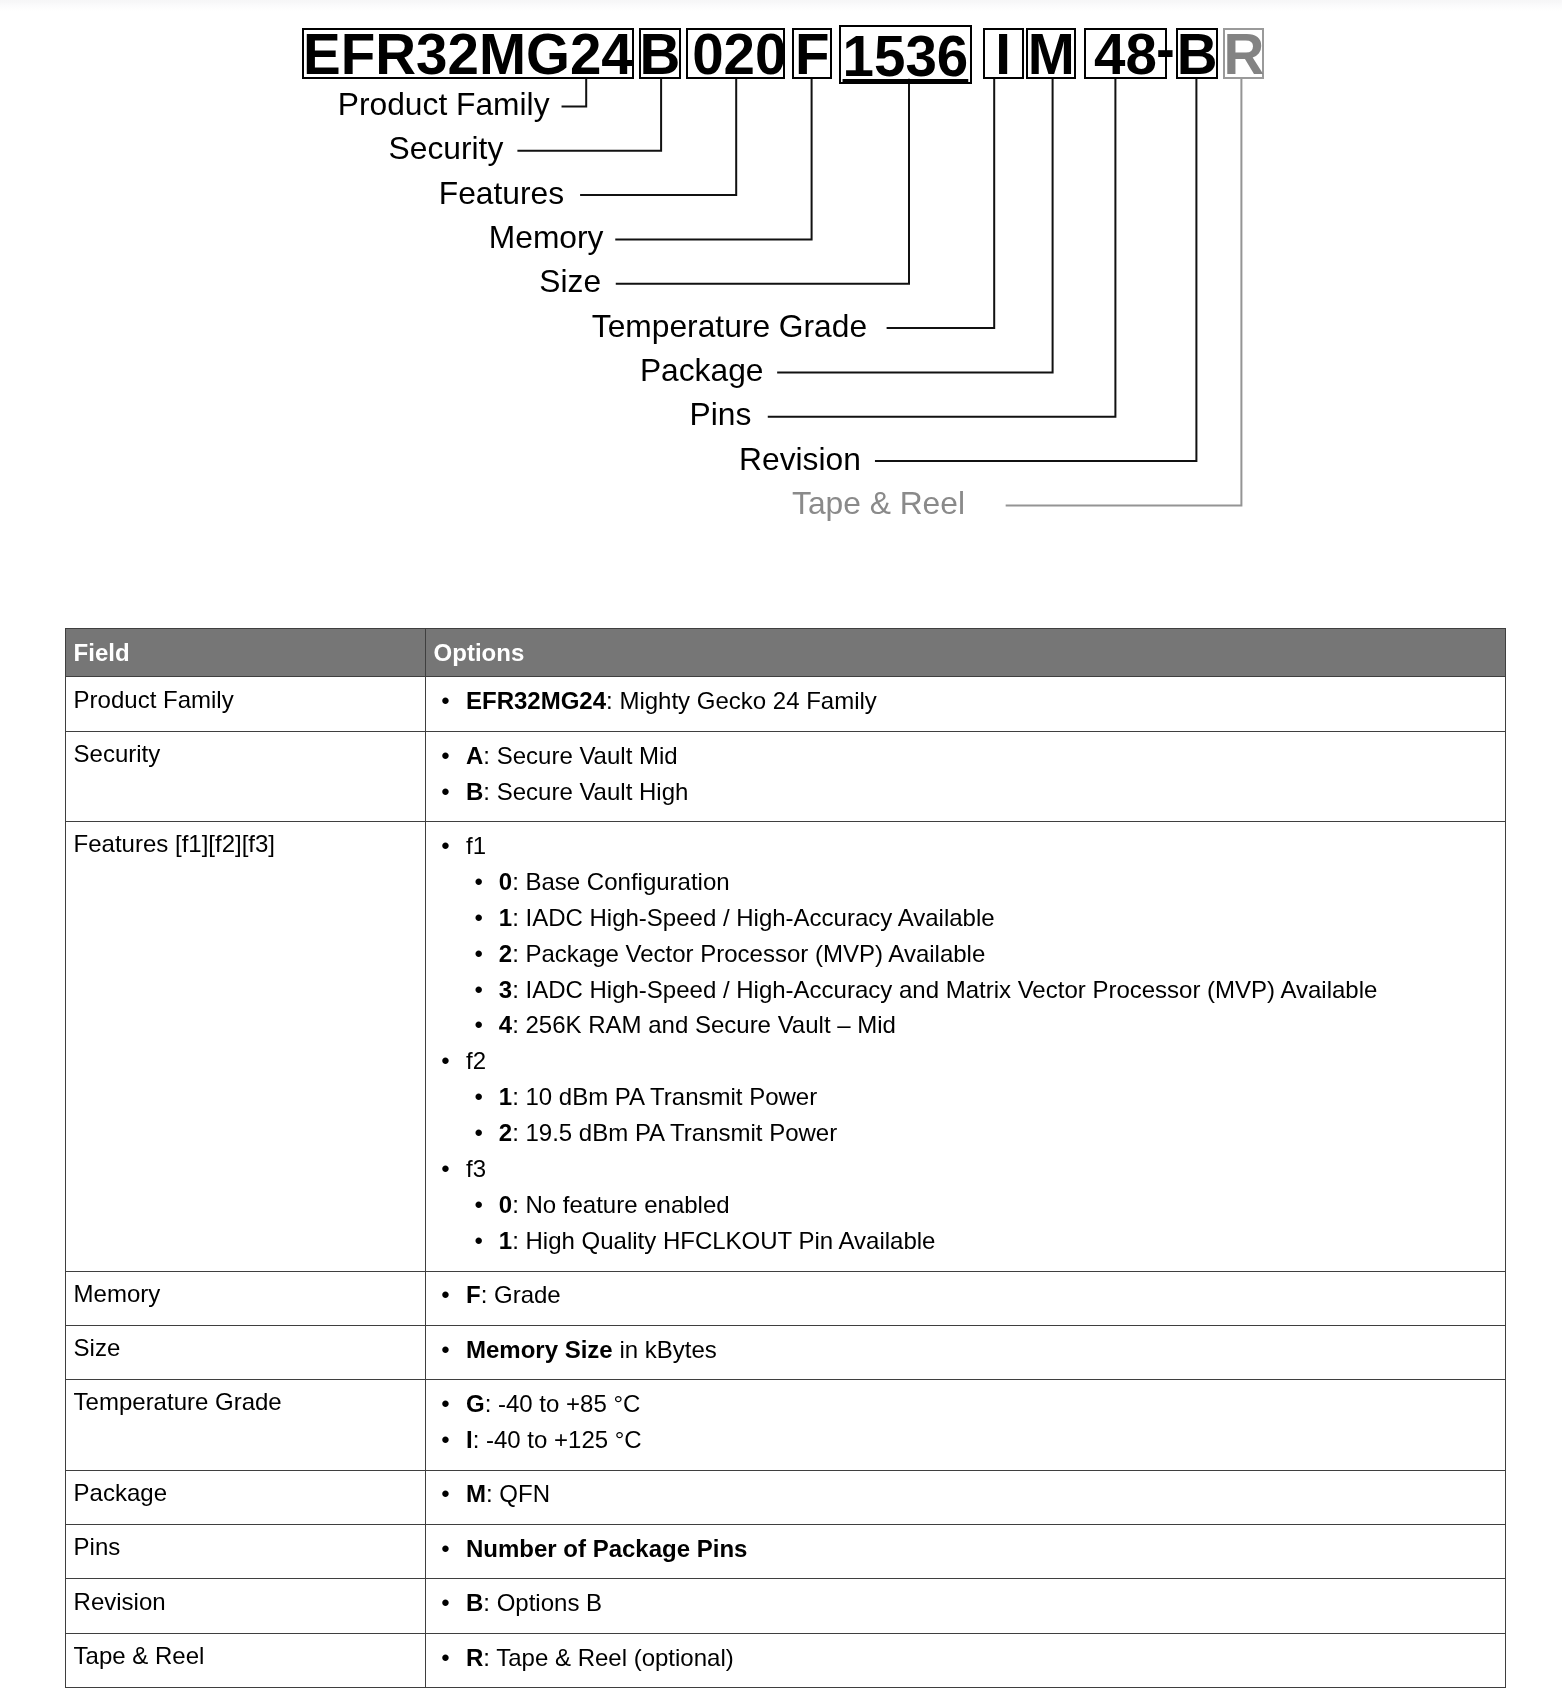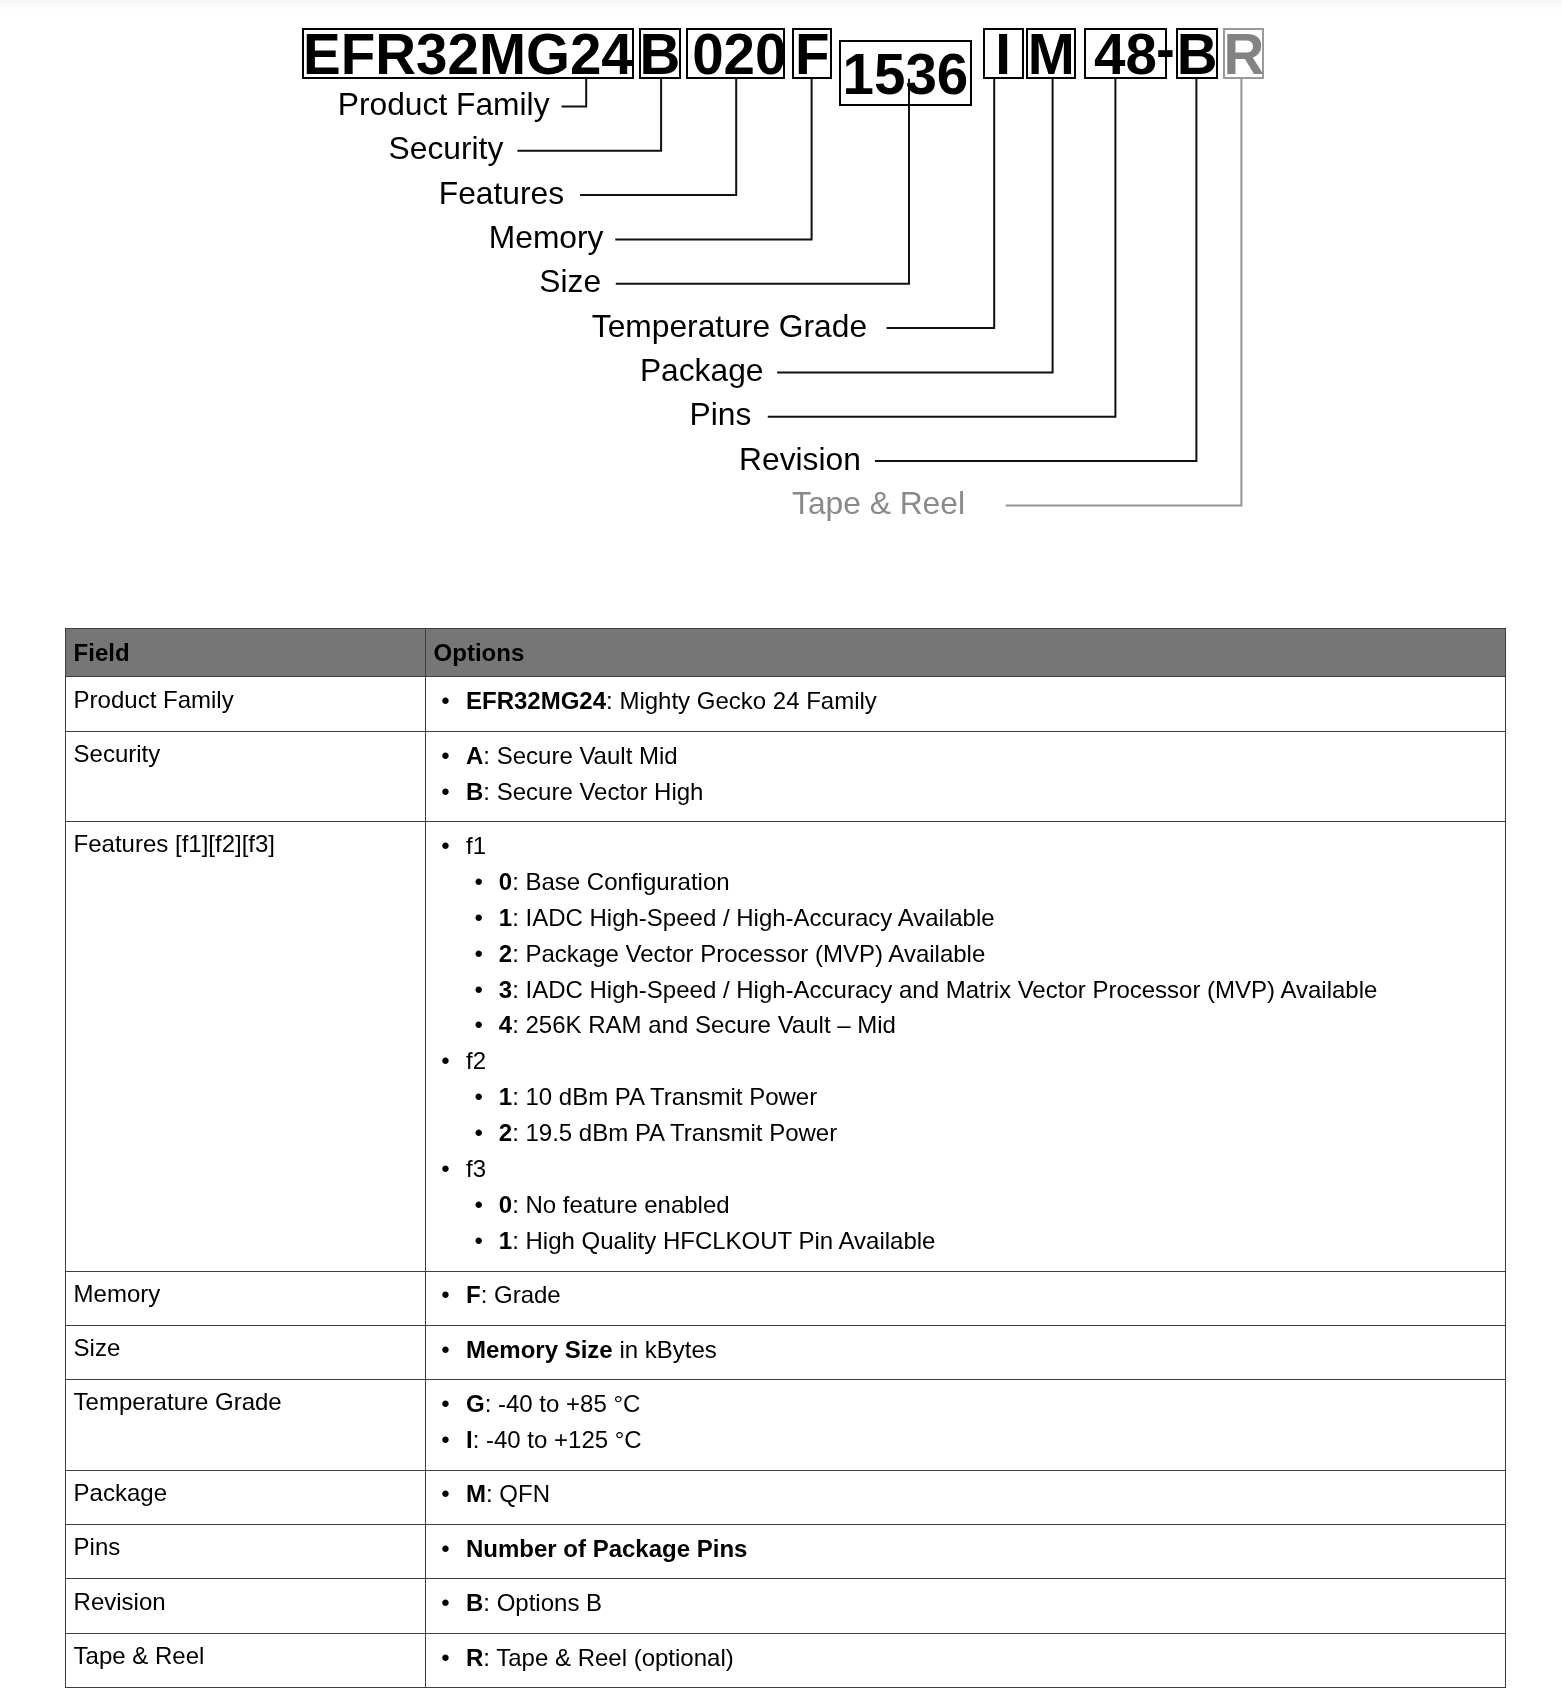--- a/index.html
+++ b/index.html
@@ -25,21 +25,21 @@
   .dashsep{position:absolute;font-weight:bold;font-size:56.5px;line-height:56.5px;
     text-align:center;}
   .lbl{position:absolute;font-size:31.75px;line-height:1;white-space:nowrap;}
   .lbl.gray{color:#8a8a8a;}
 
   
   #tbl{position:absolute;left:65px;top:628.1px;width:1441px;
     border-collapse:collapse;table-layout:fixed;}
   #tbl th,#tbl td{border:1.45px solid #3f3f3f;vertical-align:top;
     font-size:24px;line-height:35.9px;}
-  #tbl th{background:#767676;color:#000000;font-weight:bold;text-align:left;
+  #tbl th{background:#767676;color:#ffffff;font-weight:bold;text-align:left;
     padding:6.2px 0 6.2px 7.6px;font-size:24px;line-height:35px;}
   #tbl td.fieldcell{padding:4.2px 0 13.3px 7.6px;font-weight:normal;}
   #tbl td.optcell{padding:5.8px 0 11.7px 0;}
   .opt{position:relative;padding-left:40px;margin:0;line-height:35.9px;white-space:nowrap;}
   .opt.lvl2{padding-left:72.8px;}
   .opt .bullet{position:absolute;left:15.3px;top:0;}
   .opt.lvl2 .bullet{left:48.6px;}
   .opt b{font-weight:bold;}
 </style>
 </head>
@@ -57,21 +57,21 @@
       <path d="M 994.2 78.7 L 994.2 328 L 886.609375 328" fill="none" stroke="#111" stroke-width="2"></path>
       <path d="M 1052.6 78.7 L 1052.6 372.4 L 777.153125 372.4" fill="none" stroke="#111" stroke-width="2"></path>
       <path d="M 1115.4 78.7 L 1115.4 416.7 L 767.765625 416.7" fill="none" stroke="#111" stroke-width="2"></path>
       <path d="M 1196.4 78.7 L 1196.4 461 L 874.959375 461" fill="none" stroke="#111" stroke-width="2"></path>
       <path d="M 1241.4 78.7 L 1241.4 505.40000000000003 L 1005.66875 505.40000000000003" fill="none" stroke="#949494" stroke-width="2"></path>
     </svg>
 <div class="codebox" style="left: 302.1px; top: 27.6px; width: 331.7px; height: 51.1px;">EFR32MG24</div>
     <div class="codebox" style="left: 638.9px; top: 27.6px; width: 41.8px; height: 51.1px;">B</div>
     <div class="codebox" style="left: 686.2px; top: 27.6px; width: 99.2px; height: 51.1px; padding-left: 7px;">020</div>
     <div class="codebox" style="left: 792px; top: 27.6px; width: 40.4px; height: 51.1px;">F</div>
-    <div class="codebox" style="left: 839px; top: 40px; width: 132.8px; height: 66px;">1536</div>
+    <div class="codebox" style="left: 839px; top: 25px; width: 132.8px; height: 59px; text-decoration: underline;">1536</div>
     <div class="codebox" style="left: 982.5px; top: 27.6px; width: 41.4px; height: 51.1px;">I</div>
     <div class="codebox" style="left: 1026.2px; top: 27.6px; width: 50px; height: 51.1px;">M</div>
     <div class="codebox" style="left: 1083.9px; top: 27.6px; width: 83px; height: 51.1px;">48</div>
     <div class="codebox" style="left: 1176.4px; top: 27.6px; width: 41.3px; height: 51.1px;">B</div>
     <div class="codebox gray" style="left: 1223.2px; top: 27.6px; width: 41.3px; height: 51.1px;">R</div>
     <div class="dashsep" style="left: 1154.6px; top: 22.3px; width: 21.5px;">-</div>
     <div class="lbl" style="left: 337.8px; top: 88.9px;">Product Family</div>
     <div class="lbl" style="left: 388.6px; top: 133.2px;">Security</div>
     <div class="lbl" style="left: 438.8px; top: 177.6px;">Features</div>
     <div class="lbl" style="left: 488.8px; top: 221.9px;">Memory</div>
@@ -98,21 +98,21 @@
       <tr>
         <td class="fieldcell">Product Family</td>
         <td class="optcell">
           <div class="opt"><span class="bullet">•</span><b>EFR32MG24</b><span>: Mighty Gecko 24 Family</span></div>
         </td>
       </tr>
       <tr>
         <td class="fieldcell">Security</td>
         <td class="optcell">
           <div class="opt"><span class="bullet">•</span><b>A</b><span>: Secure Vault Mid</span></div>
-          <div class="opt"><span class="bullet">•</span><b>B</b><span>: Secure Vector High</span></div>
+          <div class="opt"><span class="bullet">•</span><b>B</b><span>: Secure Vault High</span></div>
         </td>
       </tr>
       <tr>
         <td class="fieldcell">Features [f1][f2][f3]</td>
         <td class="optcell">
           <div class="opt"><span class="bullet">•</span><span>f1</span></div>
           <div class="opt lvl2"><span class="bullet">•</span><b>0</b><span>: Base Configuration</span></div>
           <div class="opt lvl2"><span class="bullet">•</span><b>1</b><span>: IADC High-Speed / High-Accuracy Available</span></div>
           <div class="opt lvl2"><span class="bullet">•</span><b>2</b><span>: Package Vector Processor (MVP) Available</span></div>
           <div class="opt lvl2"><span class="bullet">•</span><b>3</b><span>: IADC High-Speed / High-Accuracy and Matrix Vector Processor (MVP) Available</span></div>

